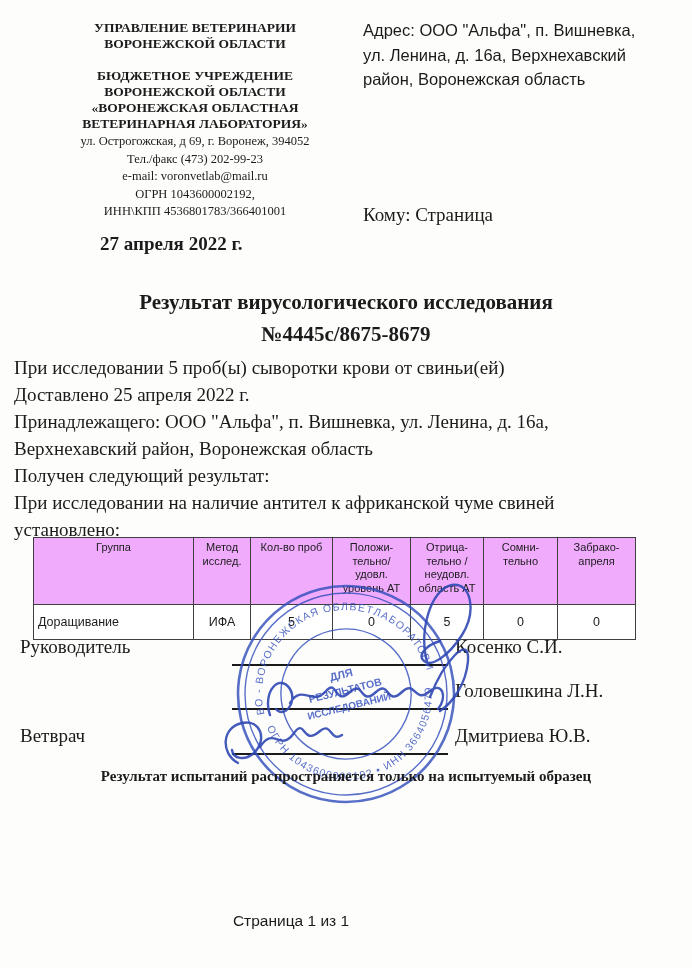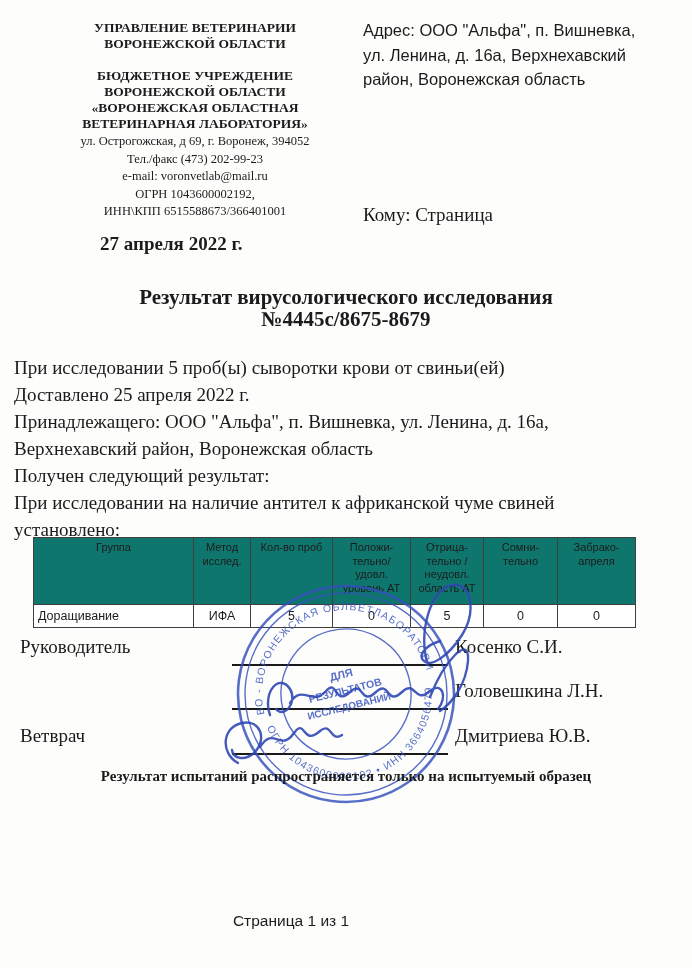--- a/index.html
+++ b/index.html
@@ -12,30 +12,30 @@
   .org-block{position:absolute;left:30px;top:20px;width:330px;text-align:center;}
   .org-name{font-weight:bold;font-size:13.5px;line-height:16px;}
   .org-name2{margin-top:16px;}
   .org-contact{font-size:12.5px;line-height:15.5px;margin-top:2px;}
   
   .recipient{position:absolute;left:363px;top:18px;width:312px;
     font-family:"Liberation Sans",sans-serif;font-size:16.5px;line-height:24.5px;}
   .to-line{position:absolute;left:363px;top:204px;font-size:19px;}
   .date-line{position:absolute;left:100px;top:233px;font-size:19px;font-weight:bold;}
   .doc-title{position:absolute;left:0;top:286px;width:692px;text-align:center;
-    font-size:21px;font-weight:bold;line-height:22px;}
+    font-size:21px;font-weight:bold;line-height:32px;}
   
   .body-text{position:absolute;left:14px;top:354px;width:660px;font-size:19px;line-height:27px;}
   
   .res-table{position:absolute;left:33px;top:537px;border-collapse:collapse;
     font-family:"Liberation Sans",sans-serif;}
   .res-table td{border:1.4px solid #3f3f3f;}
-  .res-table .hd{background:#0f766e;vertical-align:top;text-align:center;
+  .res-table .hd{background:#f0abfc;vertical-align:top;text-align:center;
     font-size:11px;line-height:13.5px;padding:3px 1px;height:60px;}
-  .res-table .cell{background:#ffffff;font-size:12.5px;height:20px;text-align:center;padding:1px 2px;}
+  .res-table .cell{background:#ffffff;font-size:12.5px;height:20px;text-align:center;padding:7px 2px;}
   .res-table .cell.first{text-align:left;padding-left:4px;}
   
   .sig-label{position:absolute;left:20px;font-size:19px;}
   .sig-name{position:absolute;left:455px;font-size:19px;}
   .sig-line{position:absolute;left:232px;width:216px;border-top:2px solid #1a1a1a;height:0;}
   .footer-note{position:absolute;left:0;top:768px;width:692px;text-align:center;
     font-size:15px;font-weight:bold;}
   .page-footer{position:absolute;left:0;top:912px;width:582px;text-align:center;
     font-family:"Liberation Sans",sans-serif;font-size:15.5px;}
   
@@ -52,21 +52,21 @@
     <div class="org-name pre">УПРАВЛЕНИЕ ВЕТЕРИНАРИИ
 ВОРОНЕЖСКОЙ ОБЛАСТИ</div>
     <div class="org-name org-name2 pre">БЮДЖЕТНОЕ УЧРЕЖДЕНИЕ
 ВОРОНЕЖСКОЙ ОБЛАСТИ
 «ВОРОНЕЖСКАЯ ОБЛАСТНАЯ
 ВЕТЕРИНАРНАЯ ЛАБОРАТОРИЯ»</div>
     <div class="org-contact">ул. Острогожская, д 69, г. Воронеж, 394052</div>
     <div class="org-contact">Тел./факс  (473) 202-99-23</div>
     <div class="org-contact">e-mail: voronvetlab@mail.ru</div>
     <div class="org-contact">ОГРН 1043600002192,</div>
-    <div class="org-contact">ИНН\КПП 6515588673/366401001</div>
+    <div class="org-contact">ИНН\КПП 4536801783/366401001</div>
   </div>
 
   <div class="recipient pre">Адрес: ООО "Альфа", п. Вишневка,
 ул. Ленина, д. 16а, Верхнехавский
 район, Воронежская область</div>
   <div class="to-line">Кому: Страница</div>
 
   <div class="date-line">27 апреля 2022 г.</div>
 
   <div class="doc-title pre">Результат вирусологического исследования

